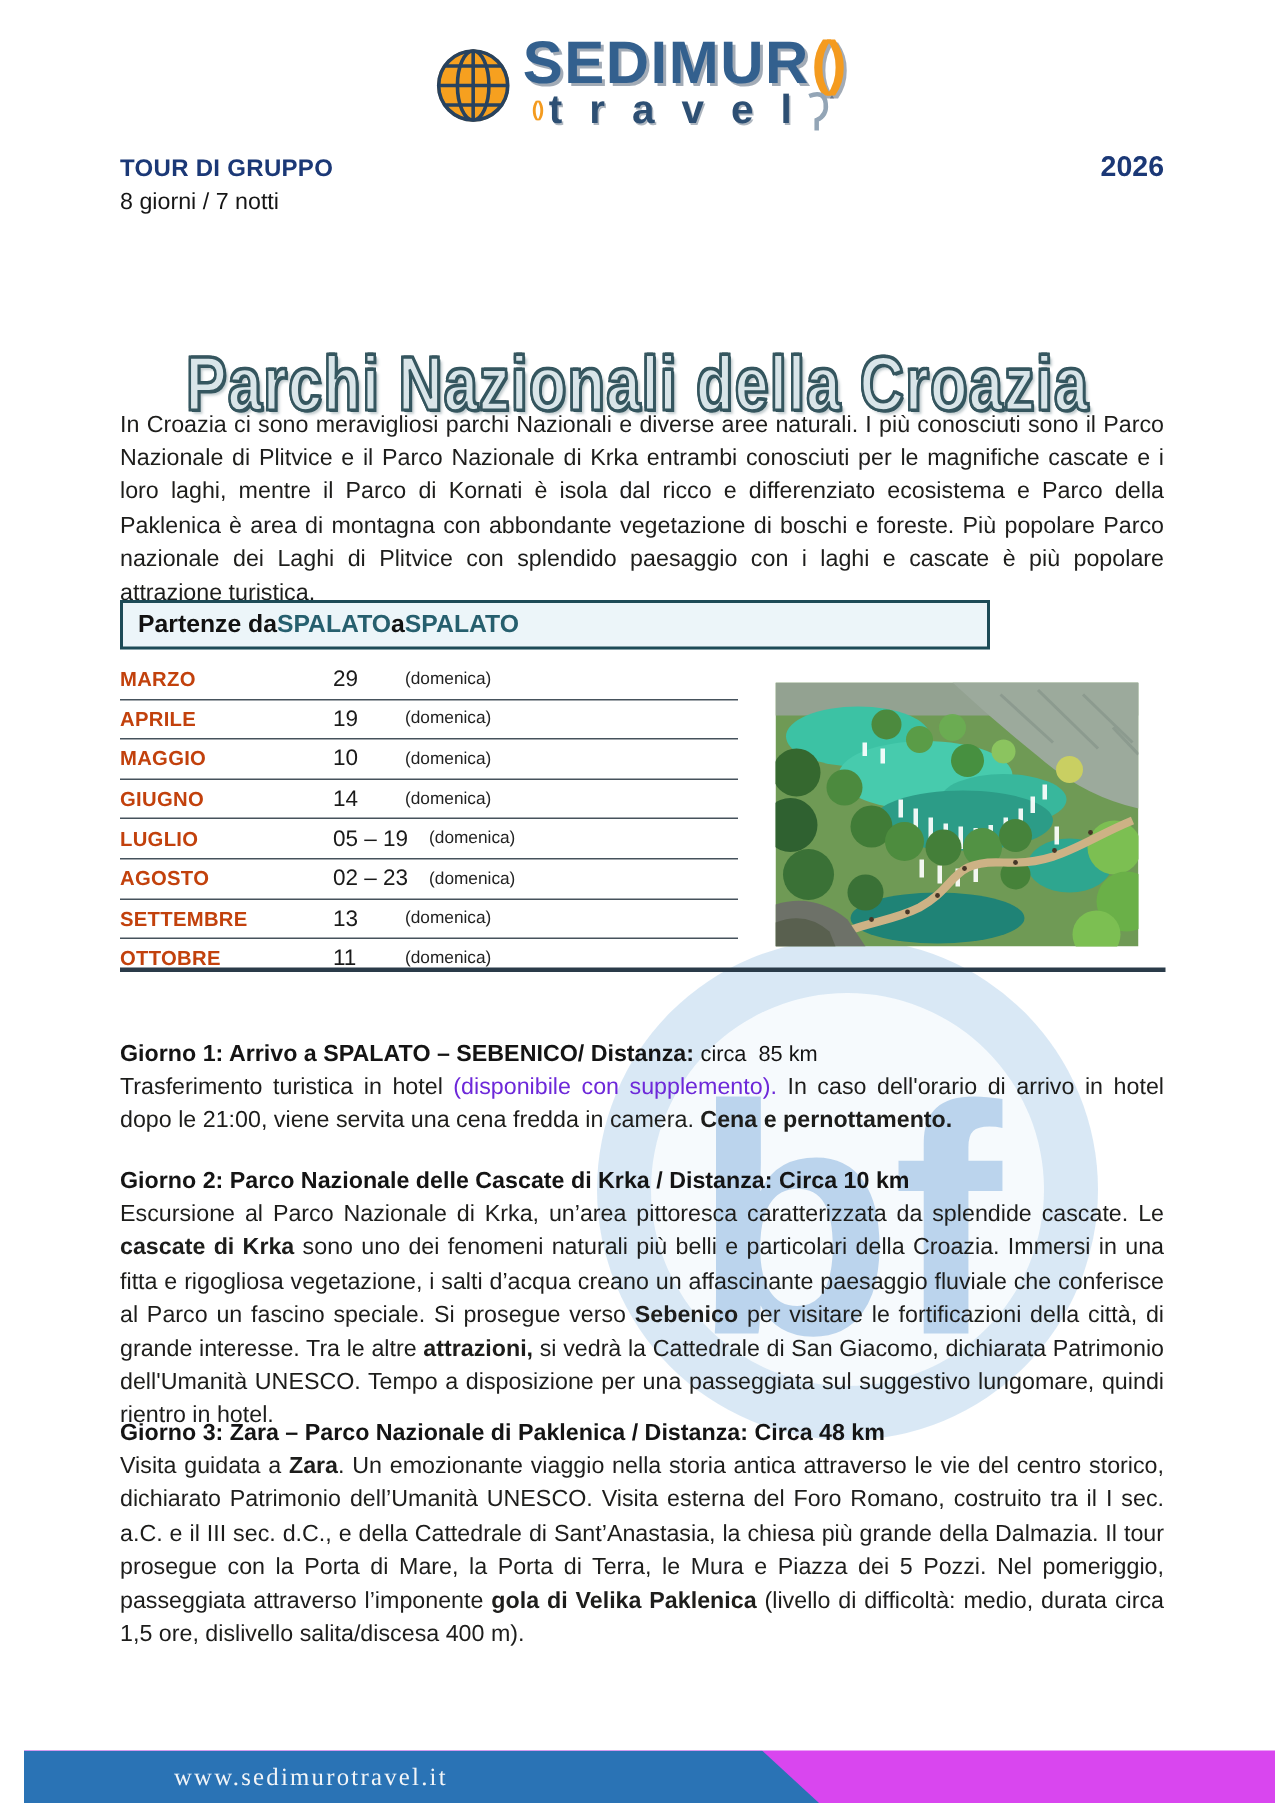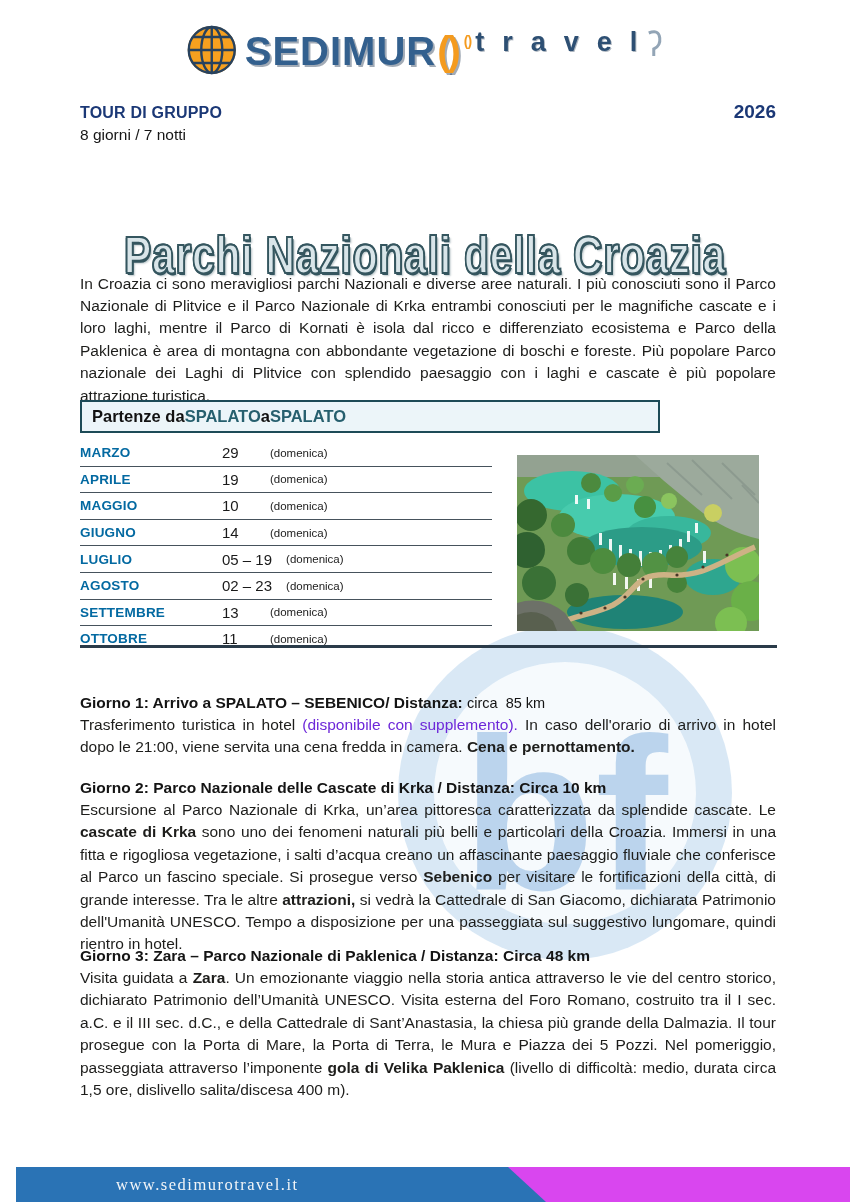--- a/index.html
+++ b/index.html
@@ -4,21 +4,21 @@
 <style>
   html,body{margin:0;padding:0;background:#e9e9e9;}
   .page{
     position:relative;width:850px;height:1202px;margin:0 auto;background:#ffffff;
     font-family:"Liberation Sans",sans-serif;color:#1d1d1b;overflow:hidden;
   }
   .layer{position:absolute;z-index:1;}
 
   
   .logo{top:22px;left:50%;transform:translateX(-50%);display:flex;align-items:center;gap:6px;}
-  .logo-text{display:flex;flex-direction:row;}
+  .logo-text{display:flex;flex-direction:column;}
   .logo-line1{display:flex;align-items:baseline;font-weight:700;font-size:40px;line-height:40px;
     color:#33608e;letter-spacing:1px;text-shadow:2px 2px 0 rgba(23,46,72,.4);}
   .logo-paren{color:#f49b1f;letter-spacing:-3px;margin-left:1px;}
   .logo-line2{display:flex;align-items:flex-start;margin-top:-4px;padding-left:6px;}
   .logo-paren-small{color:#f49b1f;font-weight:700;font-size:14px;margin-right:4px;margin-top:6px;letter-spacing:-1px;}
   .logo-tagline{font-weight:700;font-size:27px;color:#2d4f73;letter-spacing:18px;text-shadow:1px 1px 0 rgba(23,46,72,.35);}
   .logo-hook{margin-left:-8px;margin-top:2px;}
 
   
   .meta-row{top:101px;left:80px;width:696px;display:flex;justify-content:space-between;align-items:baseline;}
@@ -42,21 +42,21 @@
   
   .dep-box{
     top:400px;left:80px;width:580px;height:33px;box-sizing:border-box;
     border:2.5px solid #1d4b57;background:#ecf5f9;display:flex;align-items:center;padding-left:10px;
     font-weight:700;font-size:16.5px;color:#121212;
   }
   .dep-box .seg-t{color:#265f6e;}
   .dep-table{top:440px;left:80px;width:412px;}
   .dep-row{height:25.6px;display:flex;align-items:center;border-bottom:1.5px solid #46525c;}
   .dep-row:last-child{border-bottom:none;}
-  .dep-month{width:142px;font-weight:700;font-size:13.5px;letter-spacing:.2px;color:#0369a1;}
+  .dep-month{width:142px;font-weight:700;font-size:13.5px;letter-spacing:.2px;color:#c2410c;}
   .dep-date{font-size:15px;color:#1a1a1a;min-width:34px;margin-right:14px;}
   .dep-note{font-size:11.5px;color:#222;}
 
   
   .photo{top:455px;left:517px;width:242px;height:176px;}
   .photo svg{display:block;}
 
   
   .rule{top:645px;left:80px;width:697px;height:3px;background:#2a3b49;}
   .watermark{

